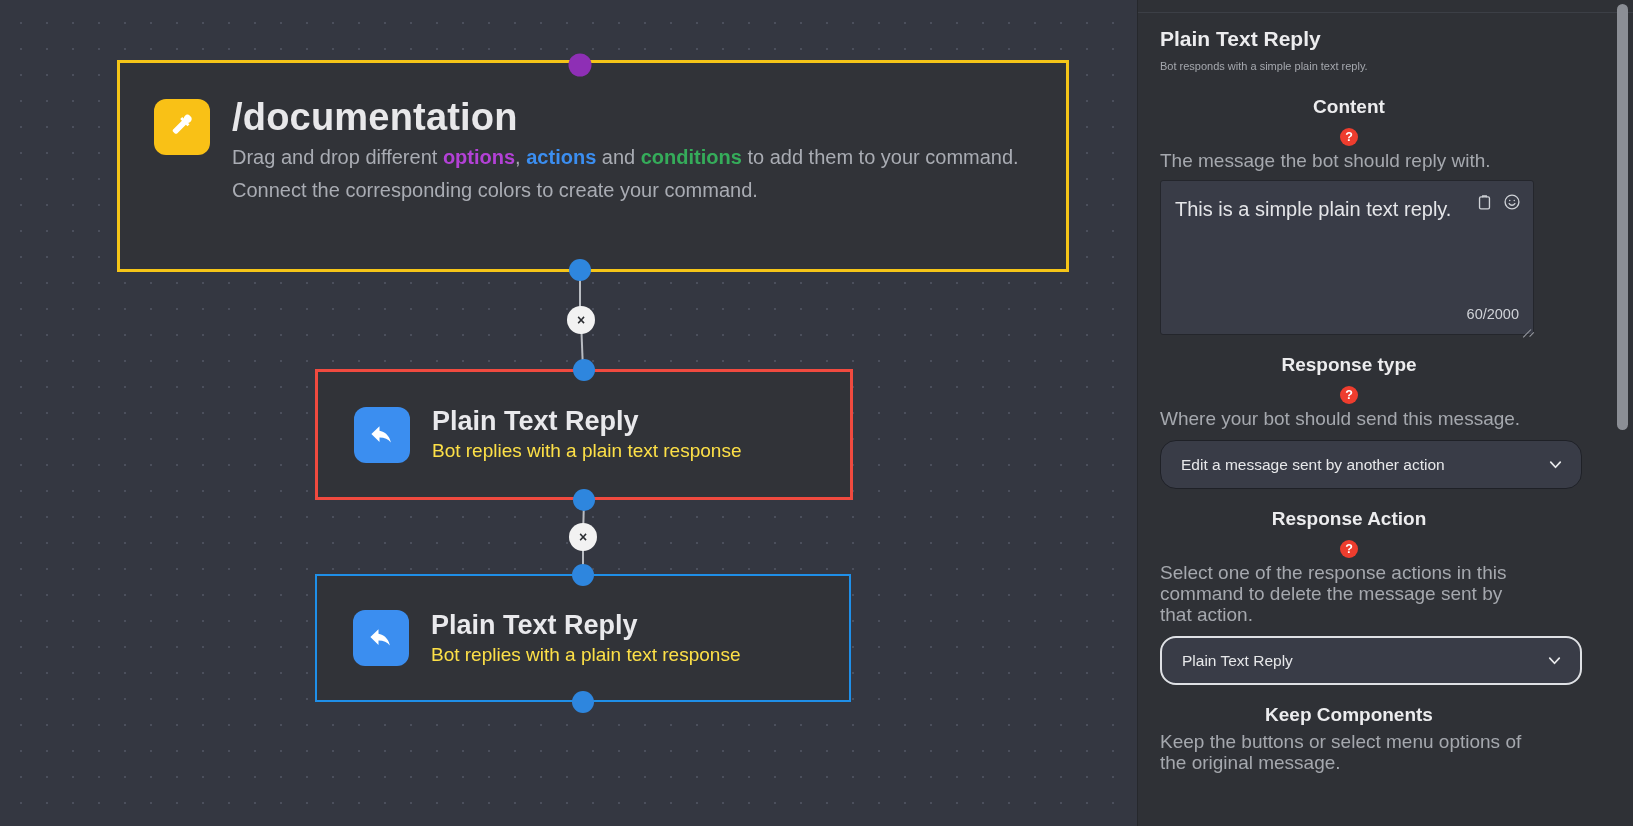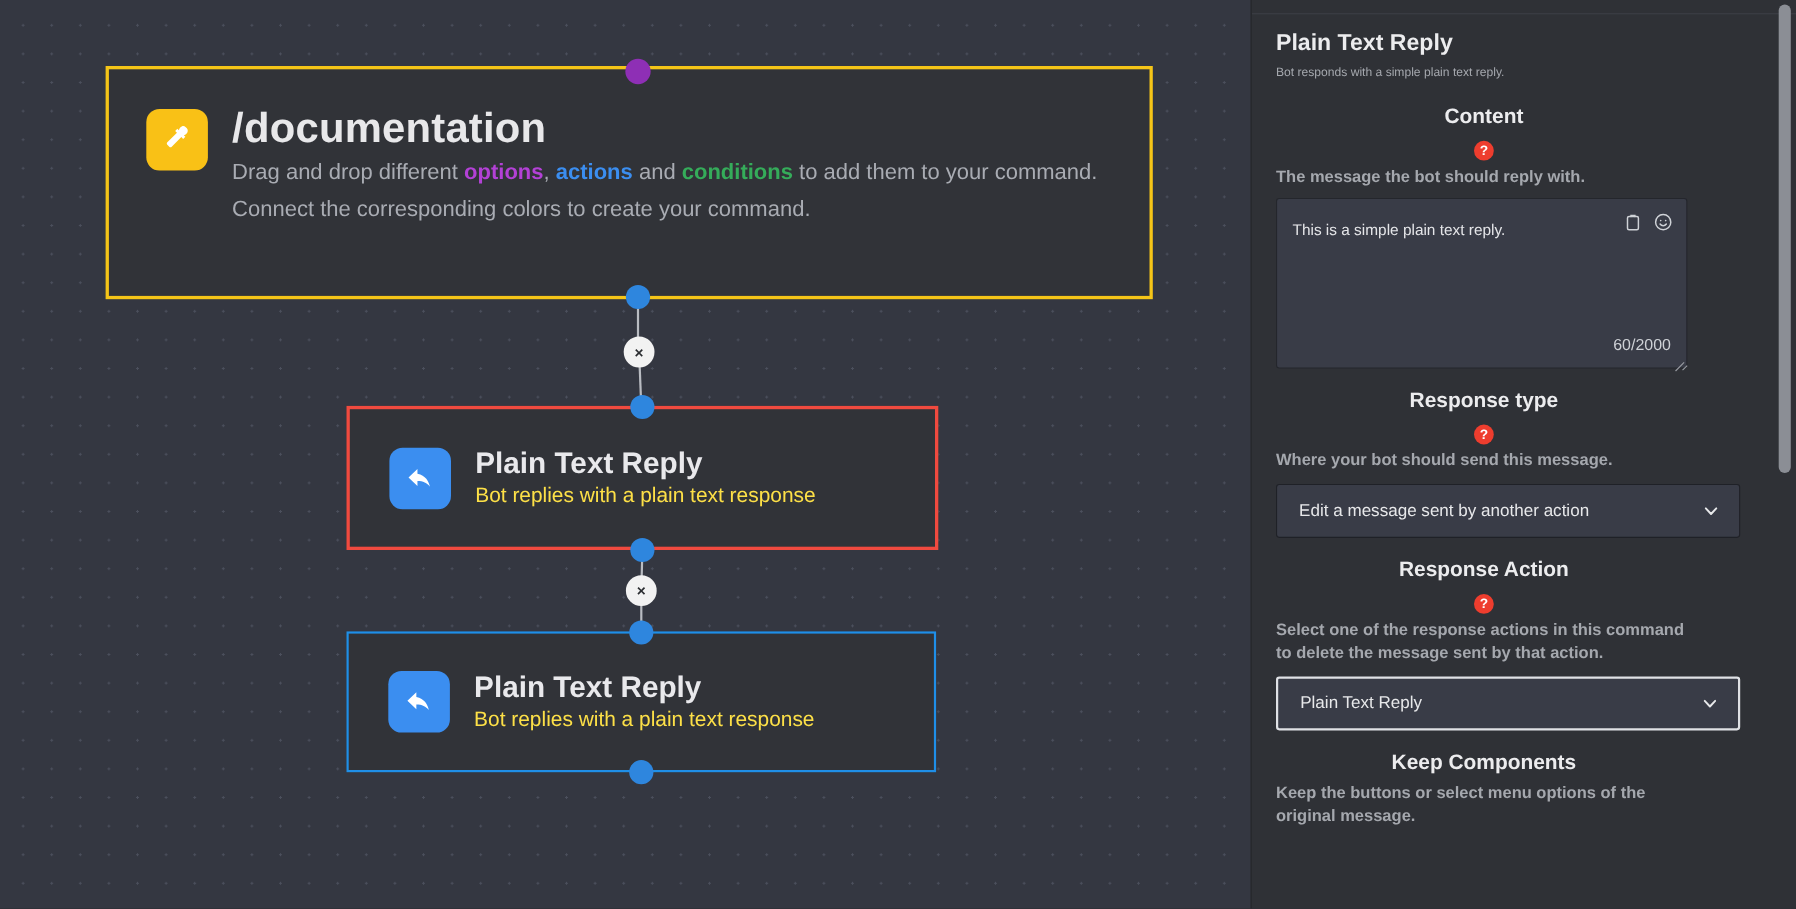--- a/index.html
+++ b/index.html
@@ -30,21 +30,21 @@
     background-position: 8px 10px;
     overflow: hidden;
   }
 
   
   .edges { position: absolute; inset: 0; pointer-events: none; }
 
   
   .cmd-card {
     position: absolute;
-    left: 96px;
+    left: 117px;
     top: 60px;
     width: 952px;
     height: 212px;
     background: #313338;
     border: 3px solid #f5c518;
     display: flex;
     align-items: flex-start;
     padding: 32px 28px 0 34px;
   }
   .cmd-icon {
@@ -174,41 +174,40 @@
     font-size: 12.5px;
     font-weight: 700;
     display: inline-flex;
     align-items: center;
     justify-content: center;
     line-height: 1;
     cursor: pointer;
     flex: 0 0 auto;
   }
   .f-desc {
-    font-size: 15px;
+    font-size: 19px;
     color: #a5a8ae;
     line-height: 21px;
     margin-top: 4px;
-    font-weight: bold;
   }
 
   
   .ta-wrap {
     position: relative;
     margin-top: 9px;
     width: 374px;
     height: 155px;
     background: #393c47;
     border: 1px solid #24262c;
     border-radius: 3px;
   }
   .ta-text {
     position: absolute;
     left: 14px; top: 18px;
-    font-size: 14px;
+    font-size: 20px;
     color: #e4e5e8;
     line-height: 20px;
     width: 280px;
   }
   .ta-icons {
     position: absolute;
     right: 12px; top: 12px;
     display: flex;
     gap: 10px;
     align-items: center;
@@ -238,21 +237,21 @@
   .ta-grip::before { width: 11px; bottom: 2px; transform: rotate(-45deg); }
   .ta-grip::after  { width: 6px;  bottom: 2px; right: 0; transform: rotate(-45deg) translate(0, 4px); }
 
   
   .select {
     margin-top: 11px;
     width: 422px;
     height: 49px;
     background: #393c47;
     border: 1px solid #1f2127;
-    border-radius: 3px;
+    border-radius: 16px;
     display: flex;
     align-items: center;
     justify-content: space-between;
     padding: 0 16px 0 20px;
     cursor: pointer;
   }
   .select.focused { border: 2px solid #dfe1e5; }
   .select-value {
     font-size: 15.5px;
     color: #e7e8ea;

